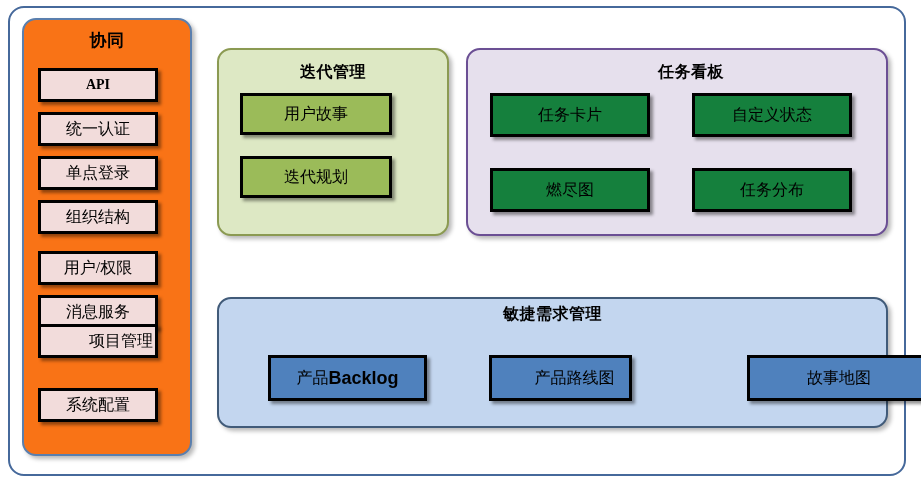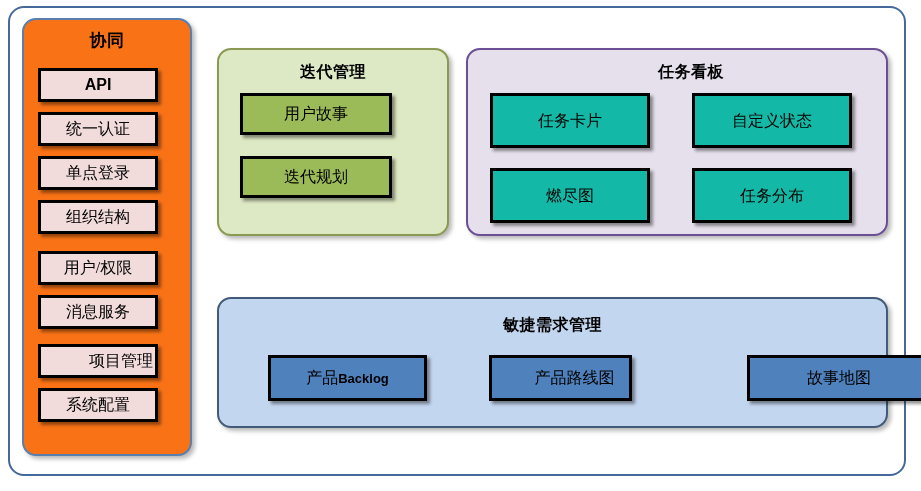--- a/index.html
+++ b/index.html
@@ -95,21 +95,21 @@
   
   .panel-agile {
     left: 217px;
     top: 297px;
     width: 671px;
     height: 131px;
     background: #c3d6ef;
     border: 2px solid #415b79;
   }
   .panel-agile .panel-title {
-    top: 16px;
+    top: 5px;
     font-size: 16px;
   }
 
   
   .box {
     position: absolute;
     box-sizing: border-box;
     border: 3px solid #000000;
     box-shadow: 3px 3px 3px rgba(0,0,0,0.42);
     display: flex;
@@ -122,67 +122,67 @@
     line-height: 1;
     white-space: nowrap;
   }
   .box-pink {
     background: #f2dcdb;
     left: 38px;
     width: 120px;
     height: 34px;
   }
   .box-pink.bold {
-    font-family: Liberation Sans, sans-serif;
+    font-family: Liberation Serif, serif;
     font-weight: bold;
-    font-size: 16px;
+    font-size: 14px;
     text-align: right;
   }
   .box-green {
     background: #9bbb59;
     left: 240px;
     width: 152px;
     height: 42px;
   }
   .box-purple {
-    background: #14b8a6;
+    background: #15803d;
     width: 160px;
-    height: 55px;
+    height: 44px;
   }
   .box-blue {
     background: #4f81bd;
     height: 46px;
   }
   .box-blue.mixed {
     font-family: "Liberation Serif", "DejaVu Serif", serif;
   }
   .box-blue.mixed b {
     font-family: "Liberation Sans", "DejaVu Sans", sans-serif;
     font-weight: bold;
-    font-size: 13px;
+    font-size: 18px;
   }
 </style>
 </head>
 <body>
 
 <div id="canvas">
 
   <div class="outer-frame"></div>
 
   <div class="panel panel-collab">
     <div class="panel-title">协同</div>
   </div>
 
   <div class="box box-pink bold" style="top:68px;">API</div>
   <div class="box box-pink" style="top:112px;">统一认证</div>
   <div class="box box-pink" style="top:156px;">单点登录</div>
   <div class="box box-pink" style="top:200px;">组织结构</div>
   <div class="box box-pink" style="top:251px;">用户/权限</div>
   <div class="box box-pink" style="top:295px;">消息服务</div>
-  <div class="box box-pink" style="top:344px;padding-left:46px;">项目管理</div>
+  <div class="box box-pink" style="top:324px;padding-left:46px;">项目管理</div>
   <div class="box box-pink" style="top:388px;">系统配置</div>
 
   <div class="panel panel-iteration">
     <div class="panel-title">迭代管理</div>
   </div>
 
   <div class="box box-green" style="top:93px;">用户故事</div>
   <div class="box box-green" style="top:156px;">迭代规划</div>
 
   <div class="panel panel-taskboard">

